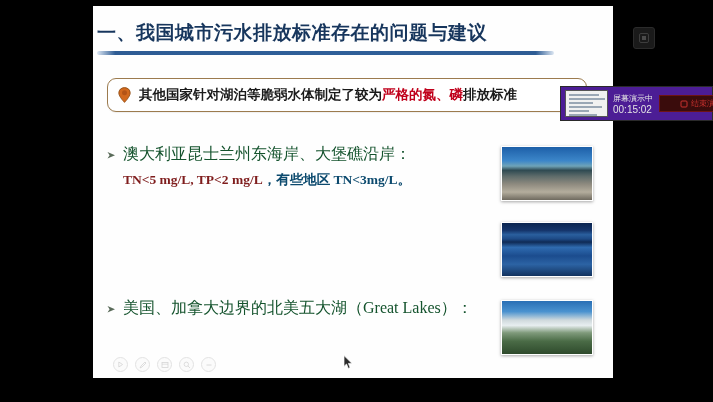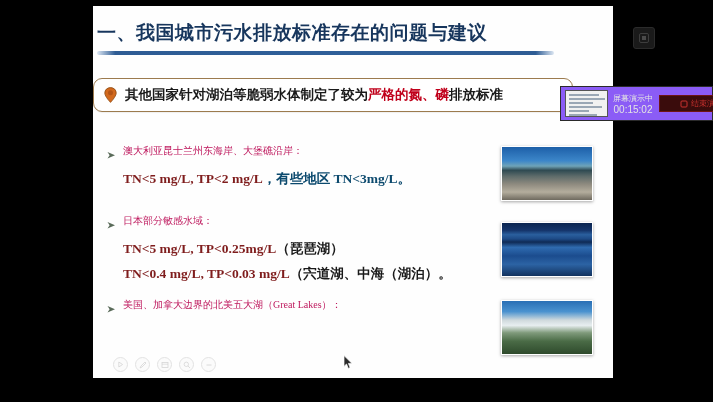--- a/index.html
+++ b/index.html
@@ -27,21 +27,21 @@
     font-family: "Liberation Serif", "DejaVu Serif", serif;
   }
   .title-rule {
     margin-top: 5px; height: 4px; width: 457px;
     background: linear-gradient(to right, #dce6f2 0%, #2e5c94 4%, #2f5f99 50%, #2e5c94 96%, #dce6f2 100%);
     border-radius: 2px;
   }
 
   
   .callout {
-    position: absolute; left: 0; top: 72px;
+    position: absolute; left: 14px; top: 72px;
     width: 480px; height: 34px;
     border: 1.6px solid #9c7b4e;
     border-radius: 9px;
     background: #ffffff;
     display: flex; align-items: center;
     padding-left: 10px;
     box-shadow: 0 1px 1px rgba(0,0,0,0.06);
   }
   .pin {
     position: relative; width: 13px; height: 16px; margin-right: 8px; flex: none;
@@ -54,21 +54,21 @@
 
   
   .block { position: absolute; left: 14px; width: 400px; }
   .b1 { top: 138px; }
   .b2 { top: 208px; }
   .b3 { top: 292px; }
 
   .head-row { display: flex; align-items: flex-start; }
   .arrow { width: 16px; flex: none; padding-top: 2px; }
   .head-text {
-    font-size: 10px; color: #be185d; white-space: nowrap;
+    font-size: 16px; color: #14532d; white-space: nowrap;
     font-family: "Liberation Serif", "DejaVu Serif", serif;
   }
   .sub {
     margin-left: 16px; margin-top: 6px;
     font-size: 13.5px; font-weight: bold; color: #1a1a1a;
     white-space: nowrap;
     font-family: "Liberation Serif", "DejaVu Serif", serif;
   }
   .sub + .sub { margin-top: 7px; }
   .sub .red { color: #7f1d1d; }
@@ -130,22 +130,22 @@
   
   .corner-icon {
     position: absolute; left: 633px; top: 27px;
     width: 22px; height: 22px; border-radius: 3px;
     background: #1a1a1a; border: 1px solid #2b2b2b;
     display: flex; align-items: center; justify-content: center;
   }
   .share-bar {
     position: absolute; left: 560px; top: 86px;
     width: 153px; height: 35px;
-    background: #8b5cf6; border: 1px solid #2a2a2a;
-    display: flex; align-items: center; padding: 0 4px; text-align: center;
+    background: #4c1d95; border: 1px solid #2a2a2a;
+    display: flex; align-items: center; padding: 0 4px;
   }
   .thumb {
     width: 43px; height: 27px; background: #f1f1f1;
     border: 1px solid #555; flex: none;
     position: relative; overflow: hidden;
   }
   .thumb .ln { position: absolute; left: 3px; height: 1.5px; background: #9aa7b5; }
   .share-txt { margin-left: 5px; flex: none; }
   .share-txt div:first-child {
     font-size: 8px; color: #e3e3e3; line-height: 11px;
@@ -192,32 +192,20 @@
         <span class="arrow">
           <svg width="11" height="9" viewBox="0 0 11 9">
             <path d="M0.5 1 L8 4.2 L0.5 7.4 L2.6 4.2 Z" fill="#5a6b5a"></path>
           </svg>
         </span>
         <span class="head-text">澳大利亚昆士兰州东海岸、大堡礁沿岸：</span>
       </div>
       <div class="sub"><span class="red">TN&lt;5 mg/L, TP&lt;2 mg/L</span><span class="plain">，有些地区 TN&lt;3mg/L。</span></div>
     </div>
 
-    <div class="block b2">
-      <div class="head-row">
-        <span class="arrow">
-          <svg width="11" height="9" viewBox="0 0 11 9">
-            <path d="M0.5 1 L8 4.2 L0.5 7.4 L2.6 4.2 Z" fill="#5a6b5a"></path>
-          </svg>
-        </span>
-        <span class="head-text">日本部分敏感水域：</span>
-      </div>
-      <div class="sub"><span class="red">TN&lt;5 mg/L, TP&lt;0.25mg/L</span><span class="blk">（琵琶湖）</span></div>
-      <div class="sub"><span class="red">TN&lt;0.4 mg/L, TP&lt;0.03 mg/L</span><span class="blk">（宍道湖、中海（湖泊）。</span></div>
-    </div>
 
     <div class="block b3">
       <div class="head-row">
         <span class="arrow">
           <svg width="11" height="9" viewBox="0 0 11 9">
             <path d="M0.5 1 L8 4.2 L0.5 7.4 L2.6 4.2 Z" fill="#5a6b5a"></path>
           </svg>
         </span>
         <span class="head-text">美国、加拿大边界的北美五大湖（Great Lakes）：</span>
       </div>

